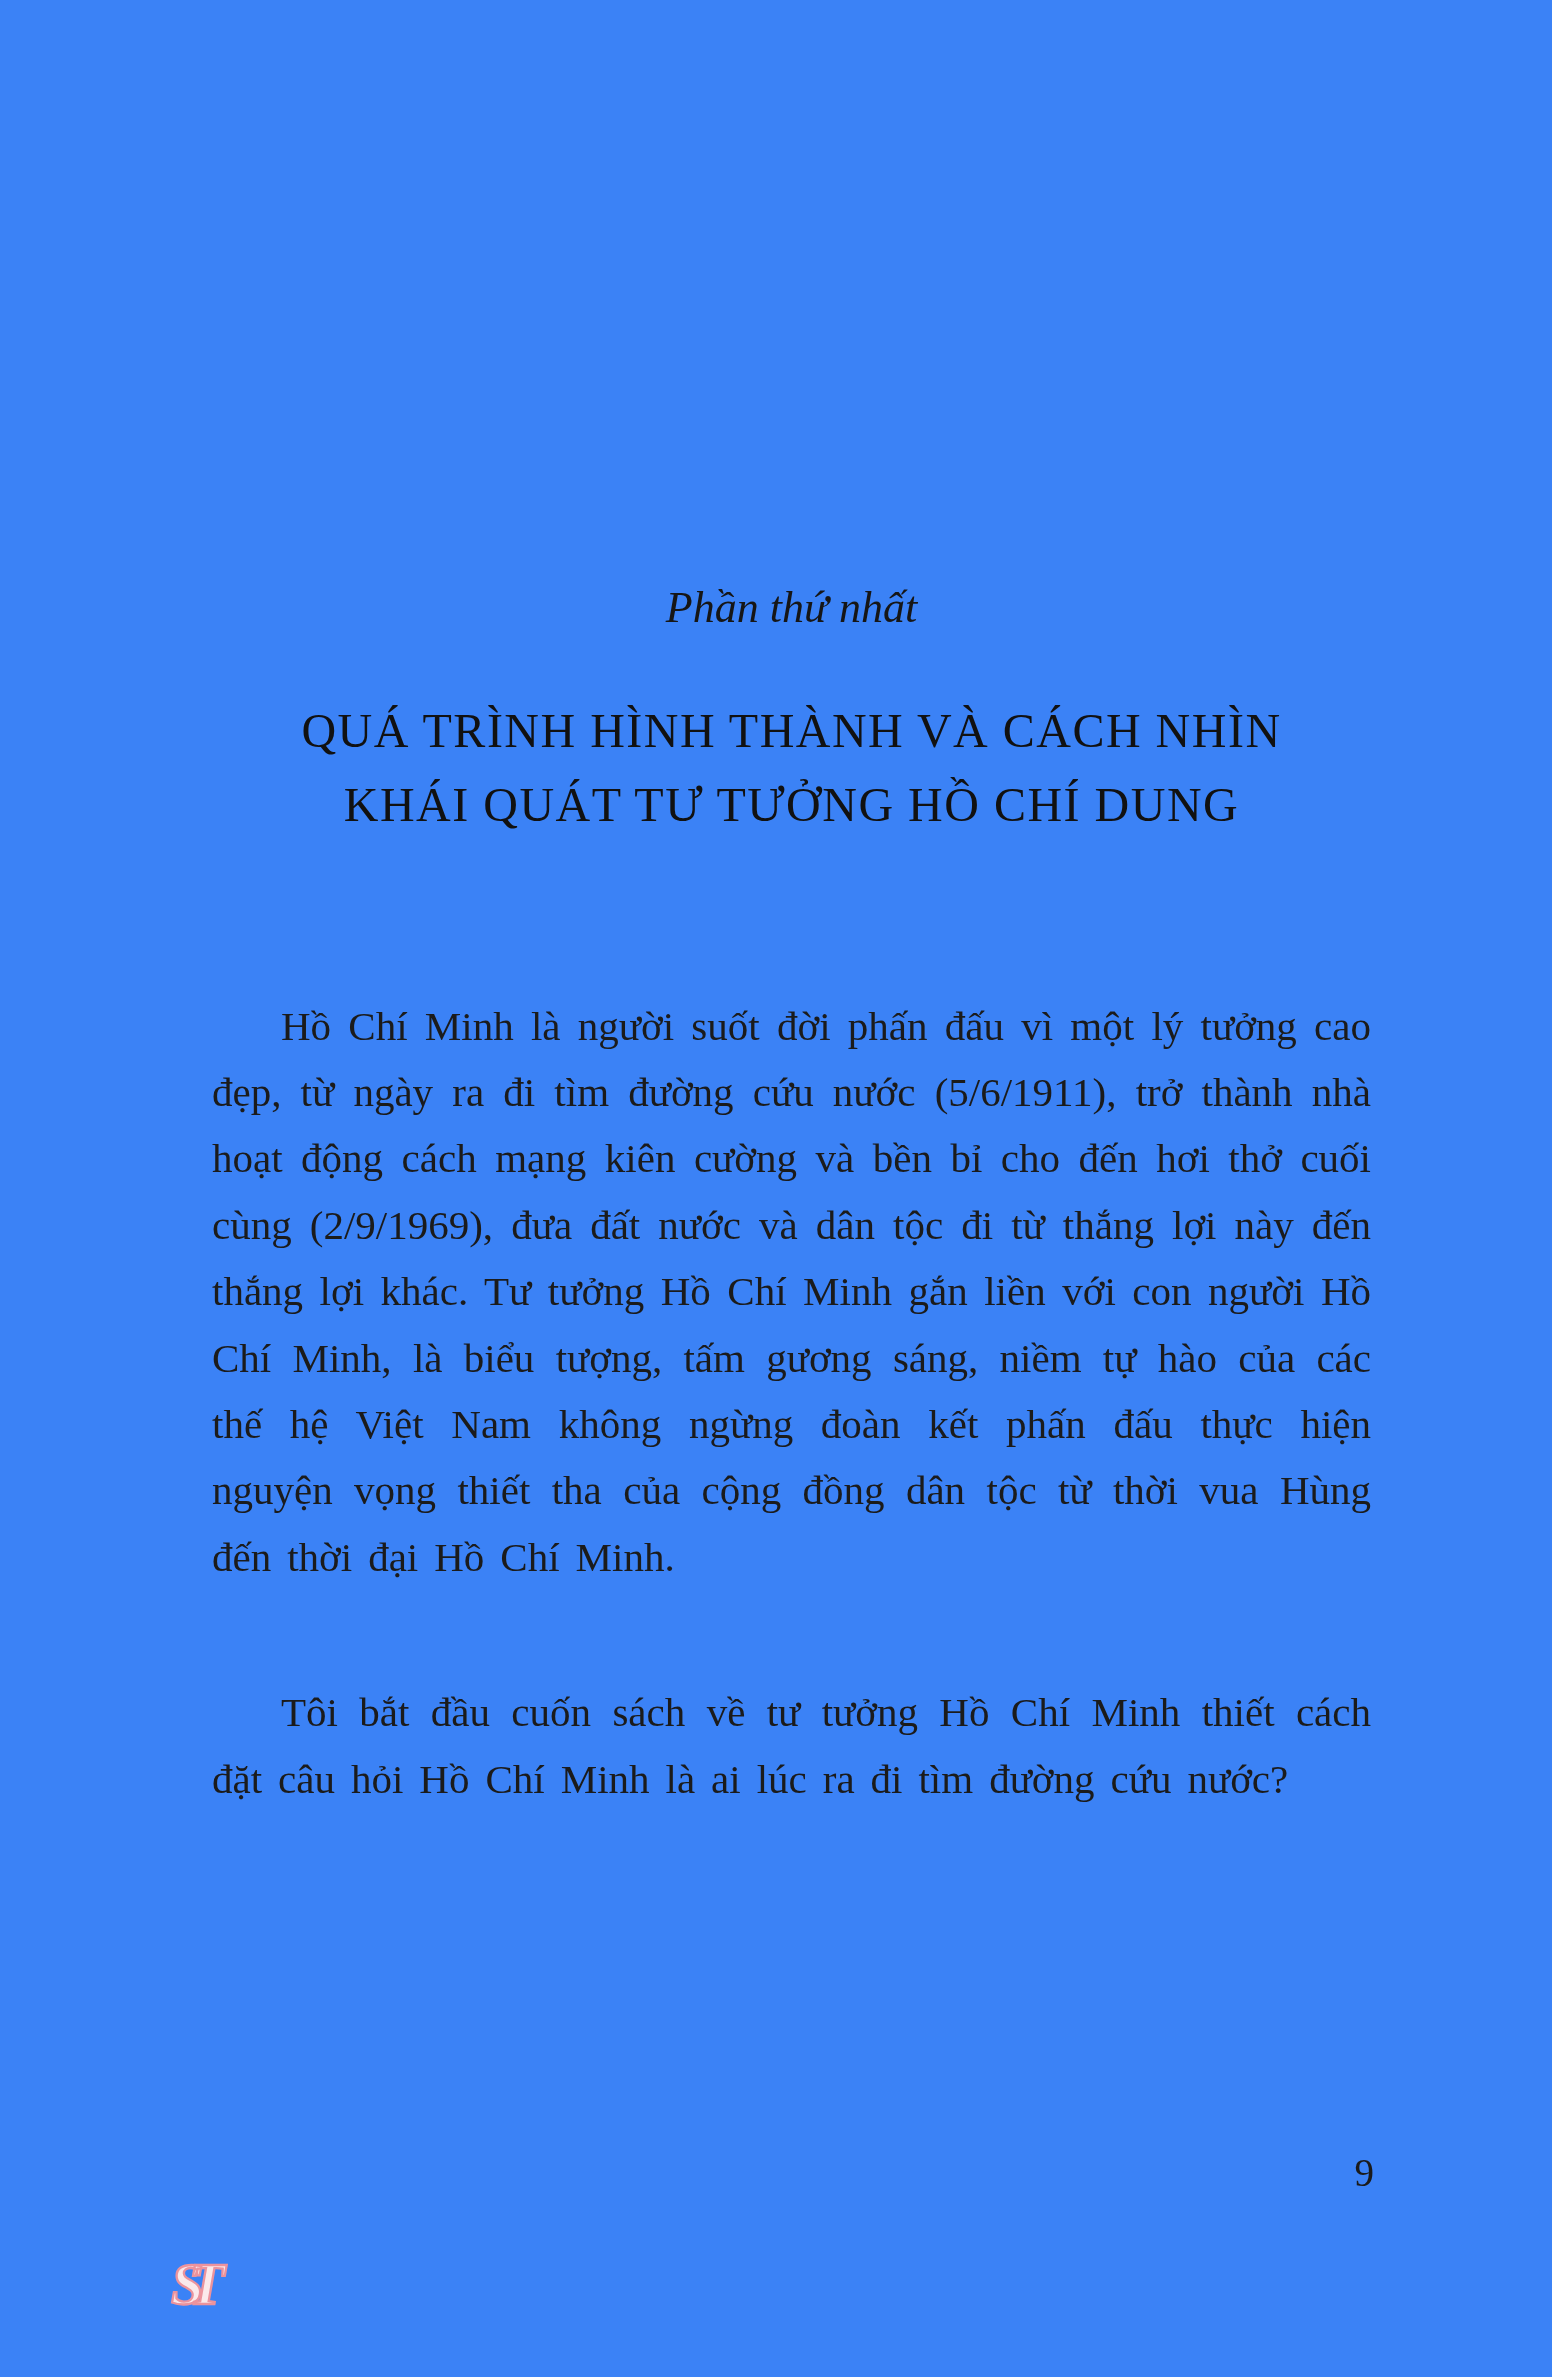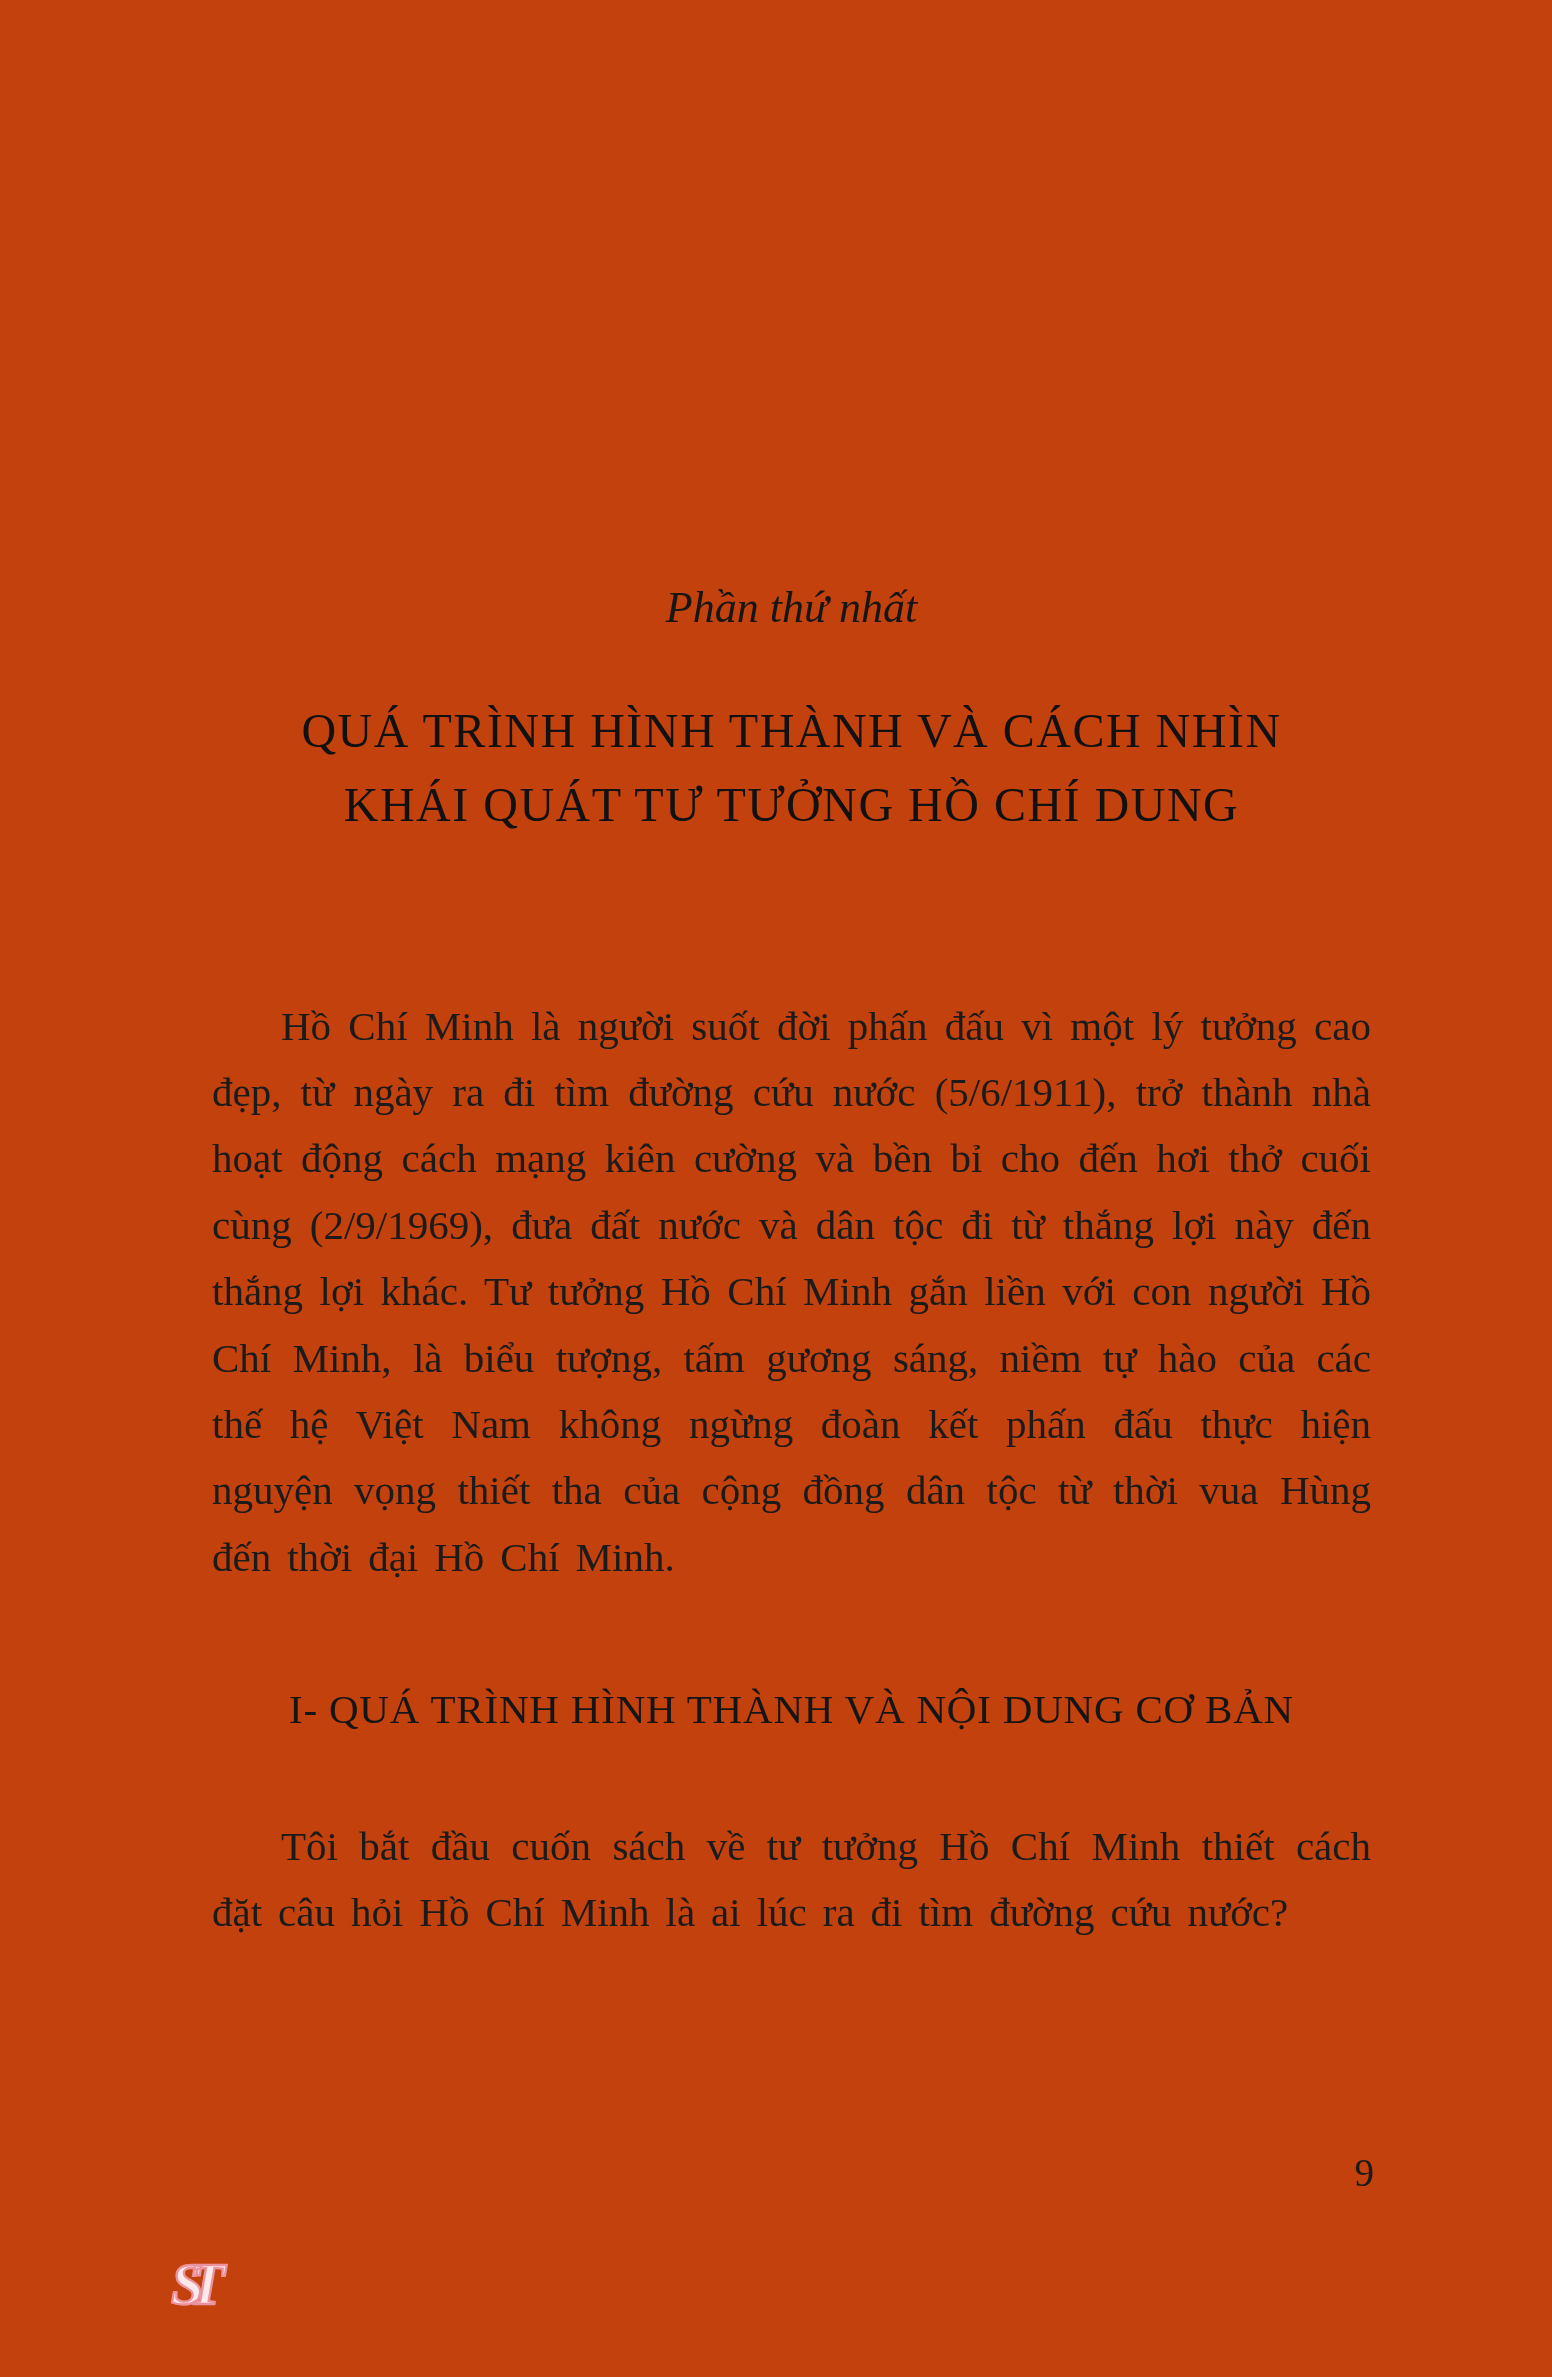--- a/index.html
+++ b/index.html
@@ -14,21 +14,21 @@
     font-family: "Liberation Serif", "DejaVu Serif", serif;
     color: #1b1b1b;
     overflow: hidden;
   }
   .book-page {
     position: relative;
     width: 100%;
     height: 100%;
     box-sizing: border-box;
     padding: 582px 174px 0 204px;
-    background: #c2410c;
+    background: #3b82f6;
   }
   .part-label {
     text-align: center;
     font-style: italic;
     font-size: 44px;
     line-height: 1.2;
     margin: 0 0 59px 0;
     color: #161616;
   }
   .chapter-title {
@@ -89,21 +89,20 @@
   <div class="part-label">Phần thứ nhất</div>
 
   <h1 class="chapter-title">
     <span class="title-line">QUÁ TRÌNH HÌNH THÀNH VÀ CÁCH NHÌN</span>
     <span class="title-line">KHÁI QUÁT TƯ TƯỞNG HỒ CHÍ DUNG</span>
   </h1>
 
   <p class="body-paragraph">Hồ Chí Minh là người suốt đời phấn đấu vì một lý tưởng cao đẹp, từ ngày ra đi tìm đường cứu nước (5/6/1911), trở thành nhà hoạt động cách mạng kiên cường và bền bỉ cho đến hơi thở cuối cùng (2/9/1969), đưa đất nước và dân tộc đi từ thắng lợi này đến thắng lợi khác. Tư tưởng Hồ Chí Minh gắn liền với con người Hồ Chí Minh, là biểu tượng, tấm gương sáng, niềm tự hào của các thế hệ Việt Nam không ngừng đoàn kết phấn đấu thực hiện nguyện vọng thiết tha của cộng đồng dân tộc từ thời vua Hùng đến thời đại Hồ Chí Minh.</p>
 
   <h2 class="section-heading">
-    <span class="heading-line">I- QUÁ TRÌNH HÌNH THÀNH VÀ NỘI DUNG CƠ BẢN</span>
   </h2>
 
   <p class="body-paragraph">Tôi bắt đầu cuốn sách về tư tưởng Hồ Chí Minh thiết cách đặt câu hỏi Hồ Chí Minh là ai lúc ra đi tìm đường cứu nước?</p>
 
   <div class="page-number">9</div>
 
   <div class="publisher-logo">ST</div>
 
 </main>
 

